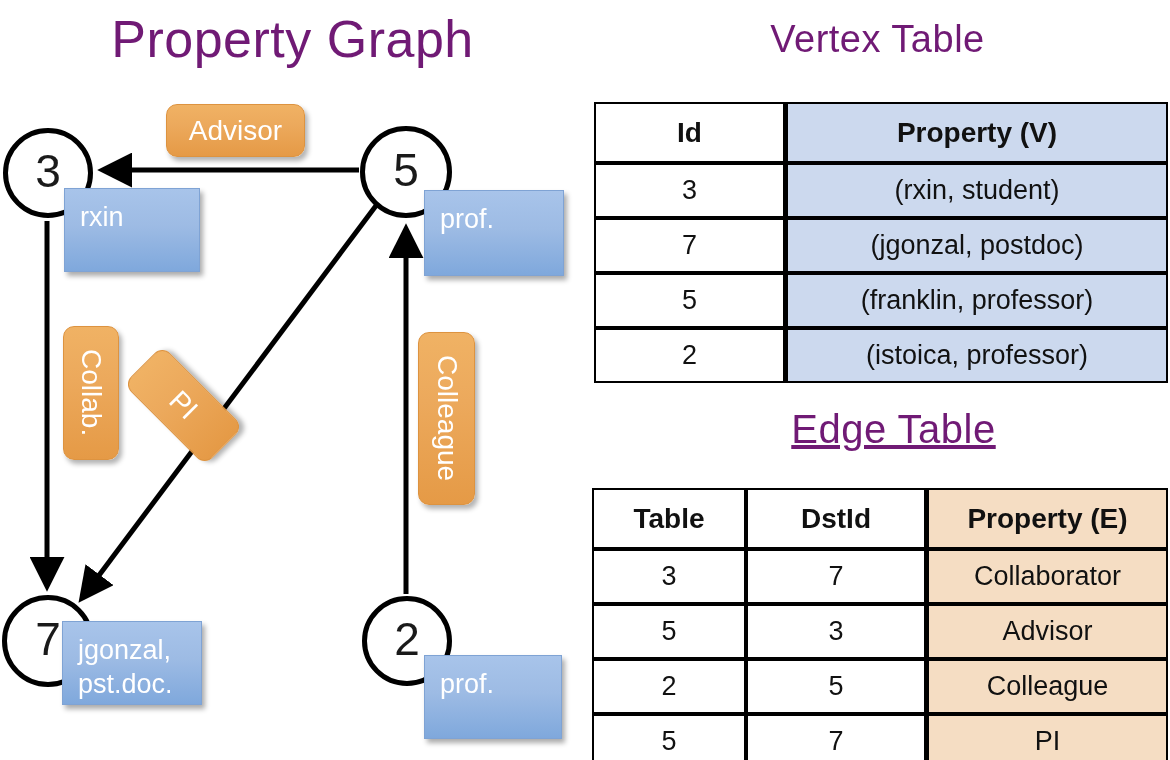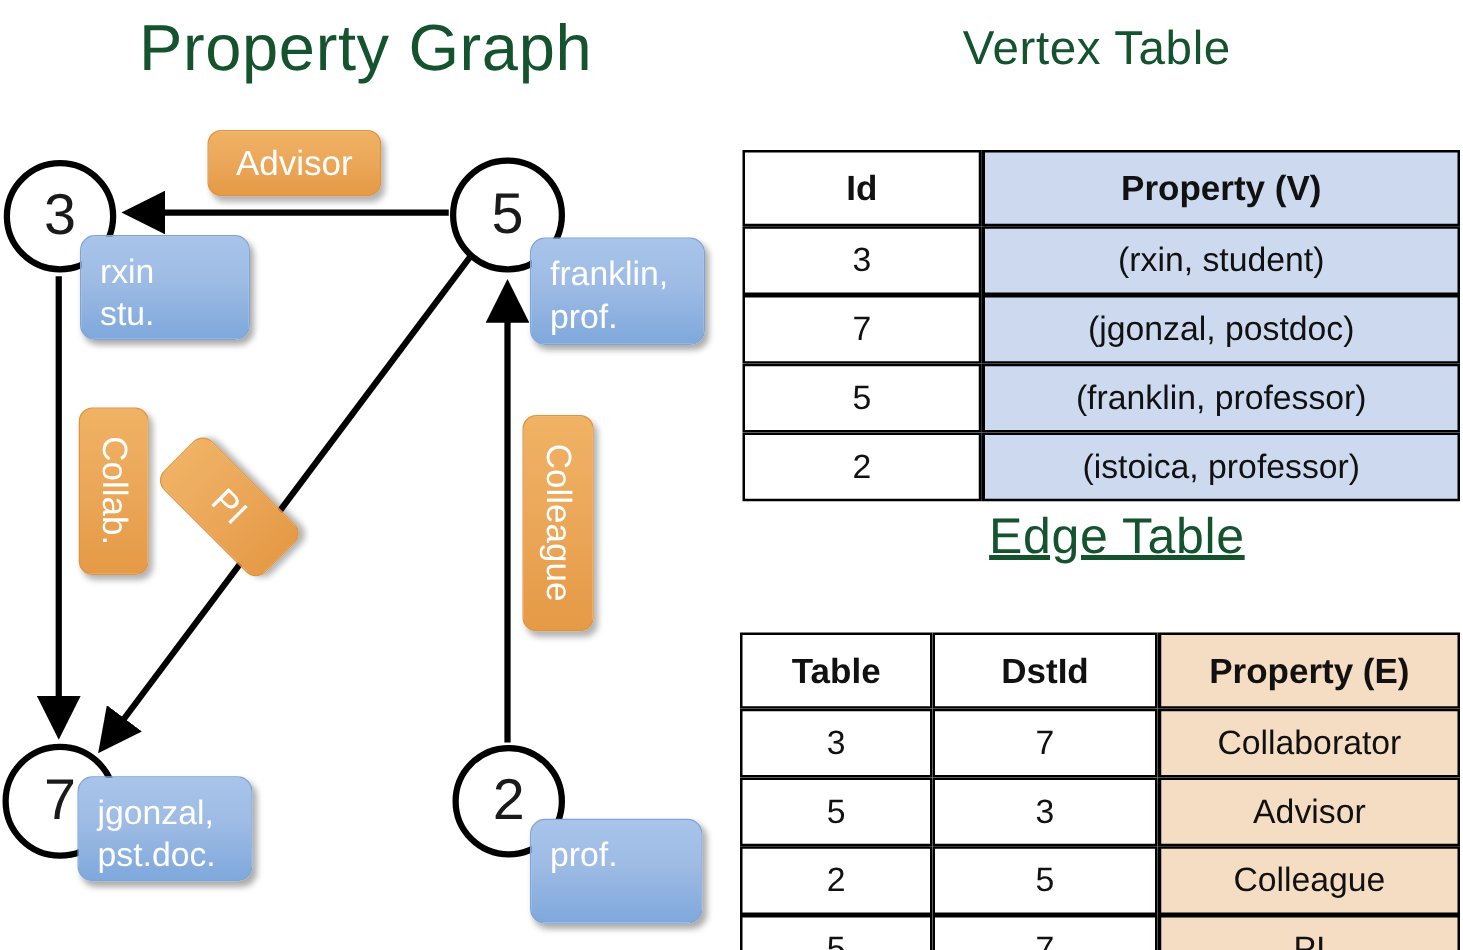--- a/index.html
+++ b/index.html
@@ -13,21 +13,21 @@
     position: relative;
     overflow: hidden;
     font-family: "Liberation Sans", sans-serif;
   }
 
   
   .title {
     position: absolute;
     font-family: "Liberation Sans", sans-serif;
     font-weight: 300;
-    color: #14532d;
+    color: #701a75;
     letter-spacing: 0.5px;
     white-space: nowrap;
     text-align: center;
   }
   #title-property-graph {
     left: 0;  top: 8px;  width: 585px;
     font-size: 52px;
     line-height: 62px;
   }
   #title-vertex-table {
@@ -71,21 +71,21 @@
   }
   #node-3 { left: 3px;   top: 128px; width: 90px; height: 90px; }
   #node-5 { left: 360px; top: 126px; width: 92px; height: 92px; }
   #node-7 { left: 2px;   top: 595px; width: 92px; height: 92px; }
   #node-2 { left: 362px; top: 596px; width: 90px; height: 90px; }
   .node-num { transform: translateY(-2px); }
 
   
   .prop-box {
     position: absolute;
-    border-radius: 12px;
+    border-radius: 0;
     background: linear-gradient(to bottom, #a8c4ea 0%, #9dbbe4 45%, #7fa8dc 100%);
     border: 1px solid #7fa3d4;
     box-shadow: 3px 4px 5px rgba(0,0,0,0.33);
     color: #ffffff;
     font-family: "Liberation Sans", sans-serif;
     font-weight: 300;
     font-size: 27px;
     line-height: 34px;
     padding: 11px 0 0 15px;
     box-sizing: border-box;
@@ -123,21 +123,20 @@
   .vtext-down { writing-mode: vertical-rl; text-orientation: mixed; }
 
   
   .tbl {
     position: absolute;
     border-collapse: separate;
     border-spacing: 0;
     font-family: "Liberation Sans", sans-serif;
     font-weight: 300;
     table-layout: fixed;
-    margin-top: 18px;
   }
   .tbl td, .tbl th {
     border: 2px solid #000000;
     text-align: center;
     vertical-align: middle;
     font-size: 27px;
     color: #111111;
     padding: 0;
     line-height: 1;
     font-weight: 300;
@@ -194,24 +193,22 @@
   </div>
   <div class="node" id="node-7">
     <span class="node-num">7</span>
   </div>
   <div class="node" id="node-2">
     <span class="node-num">2</span>
   </div>
 
   <div class="prop-box" id="prop-rxin">
     <div>rxin</div>
-    <div>stu.</div>
   </div>
   <div class="prop-box" id="prop-franklin">
-    <div>franklin,</div>
     <div>prof.</div>
   </div>
   <div class="prop-box" id="prop-jgonzal">
     <div>jgonzal,</div>
     <div>pst.doc.</div>
   </div>
   <div class="prop-box" id="prop-istoica">
     <div>prof.</div>
   </div>
 

